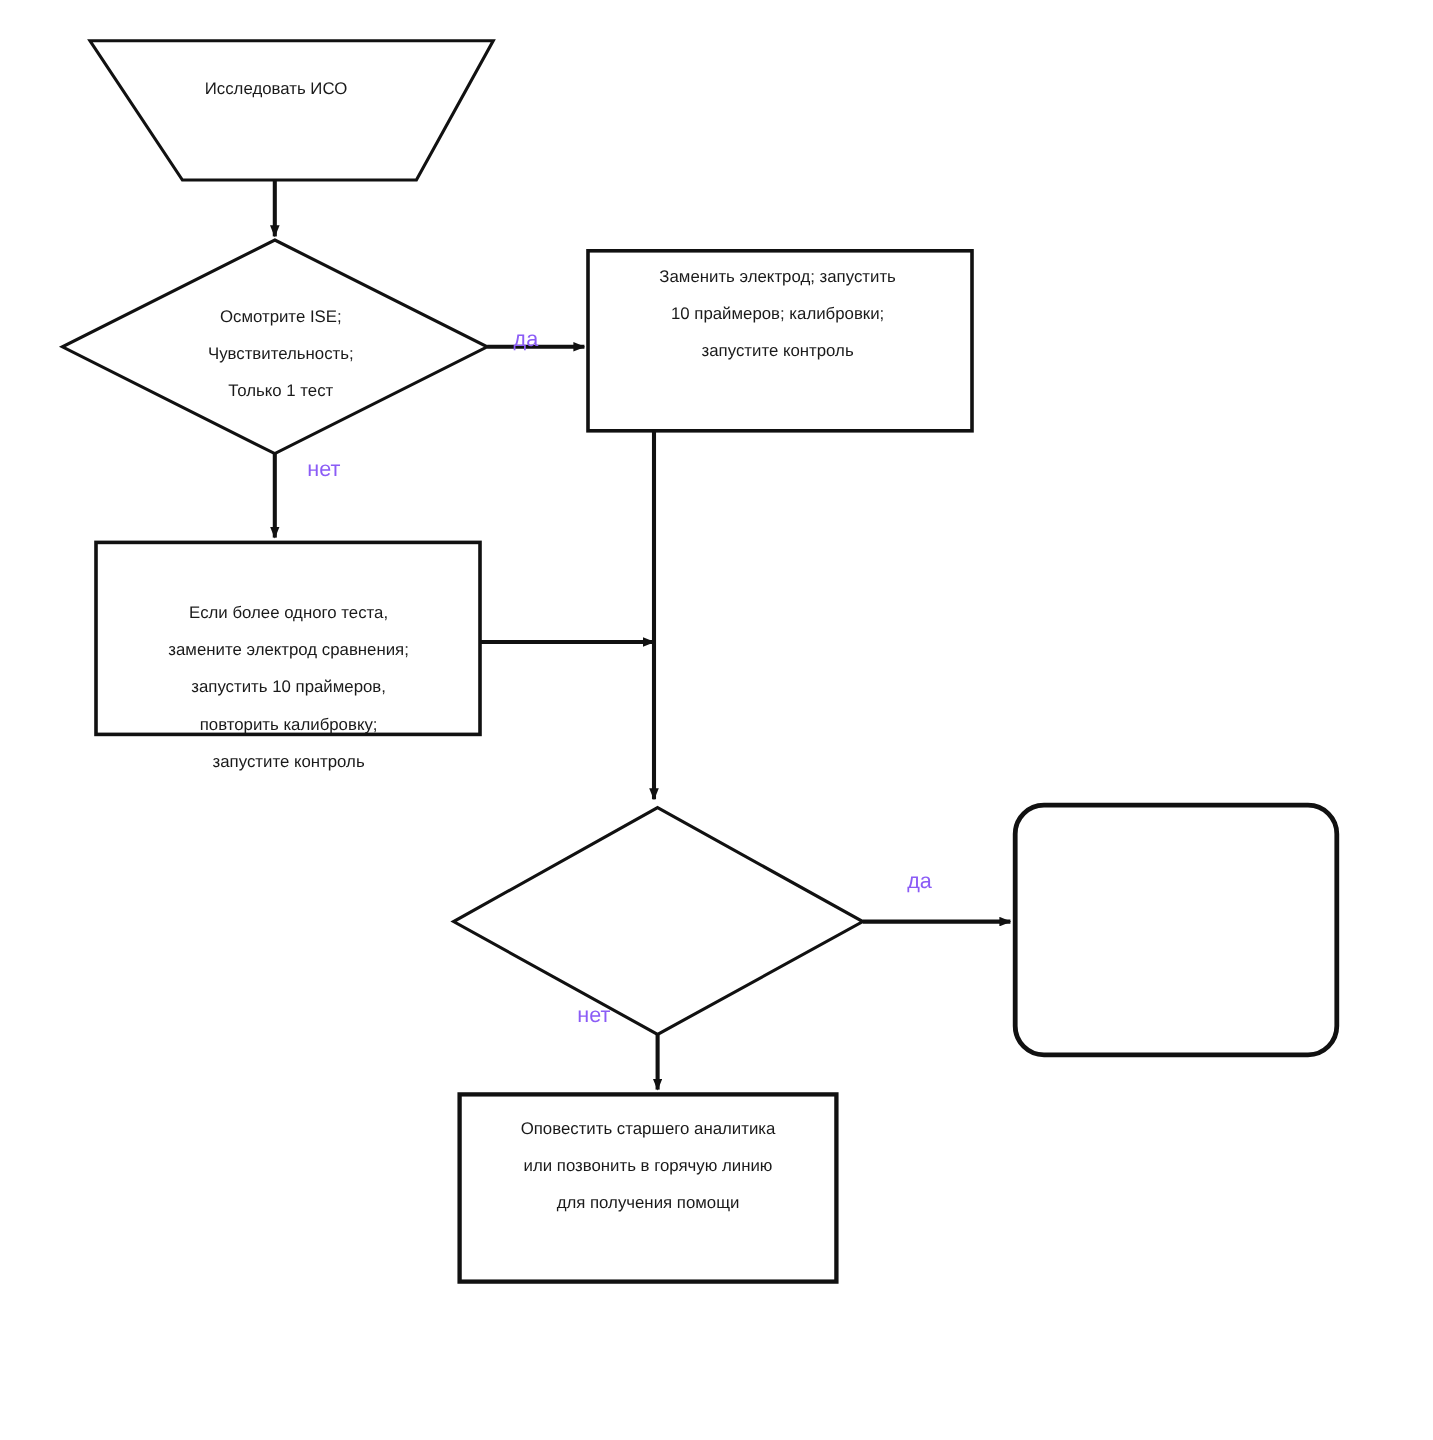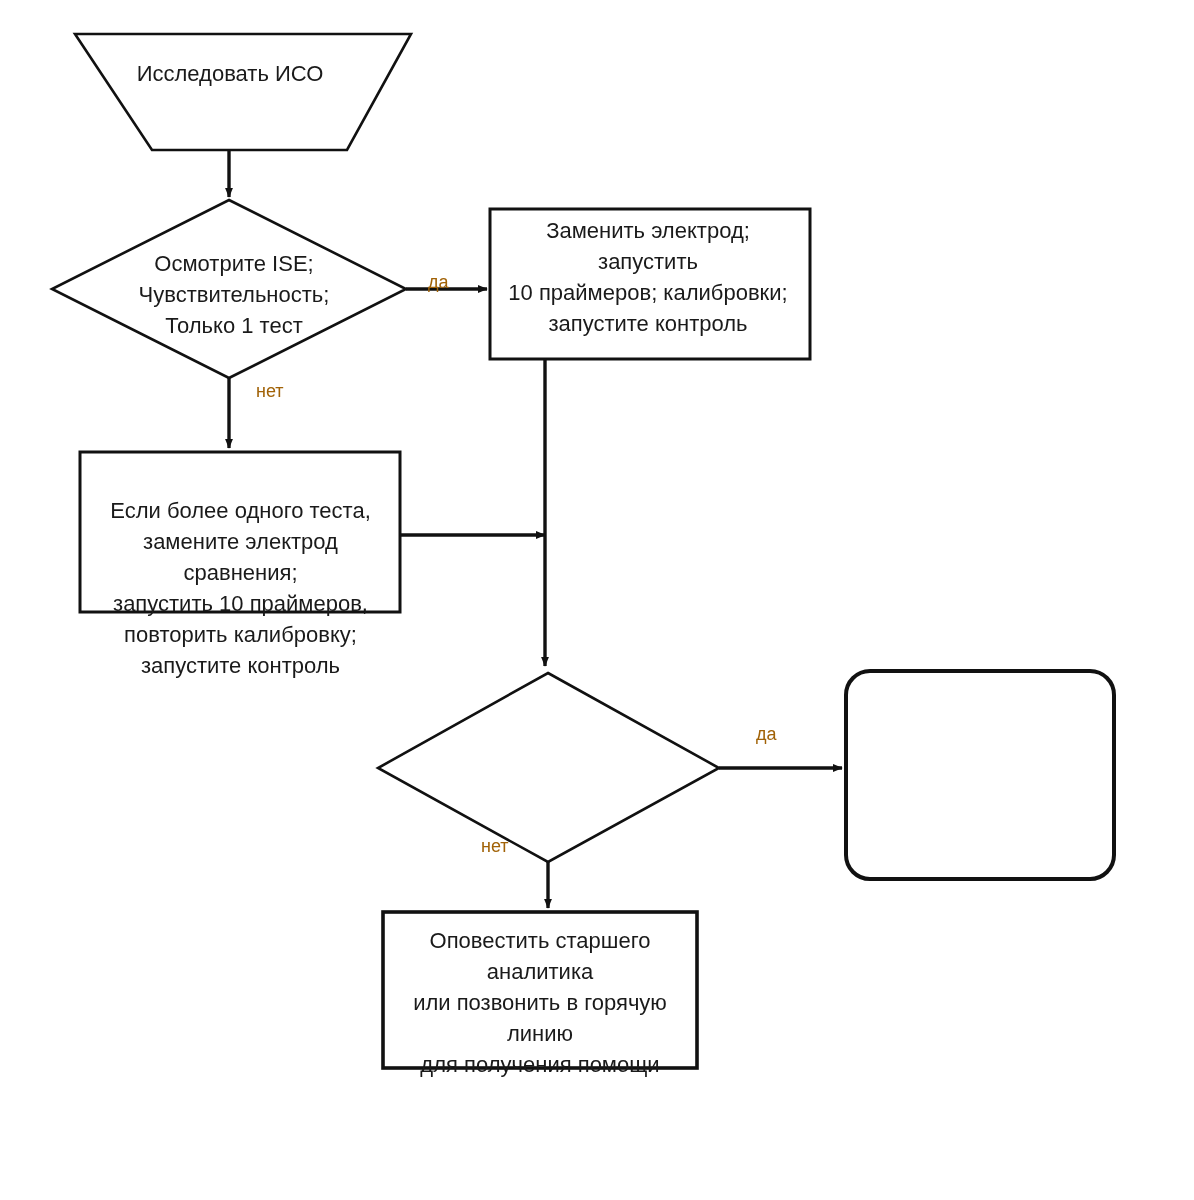--- a/index.html
+++ b/index.html
@@ -21,28 +21,28 @@
     position: absolute;
     left: 0;
     top: 0;
     width: 1194px;
     height: 1200px;
   }
   .node-text {
     position: absolute;
     text-align: center;
     color: #1a1a1a;
-    font-size: 22px;
+    font-size: 14px;
     line-height: 31px;
     white-space: pre-line;
     pointer-events: none;
   }
   .edge-label {
     position: absolute;
-    color: #a16207;
+    color: #8b5cf6;
     font-size: 18px;
     line-height: 20px;
     white-space: nowrap;
   }
   .txt-start-iso   { left: 90px;  top: 58px;  width: 280px; }
   .txt-dec-ise     { left: 84px;  top: 248px; width: 300px; }
   .txt-box-replace { left: 498px; top: 215px; width: 300px; }
   .txt-box-multi   { left: 88px;  top: 458px; width: 305px; margin-top: 37px; }
   .txt-dec-qc      { left: 420px; top: 721px; width: 260px; }
   .txt-box-report  { left: 858px; top: 678px; width: 245px; }

